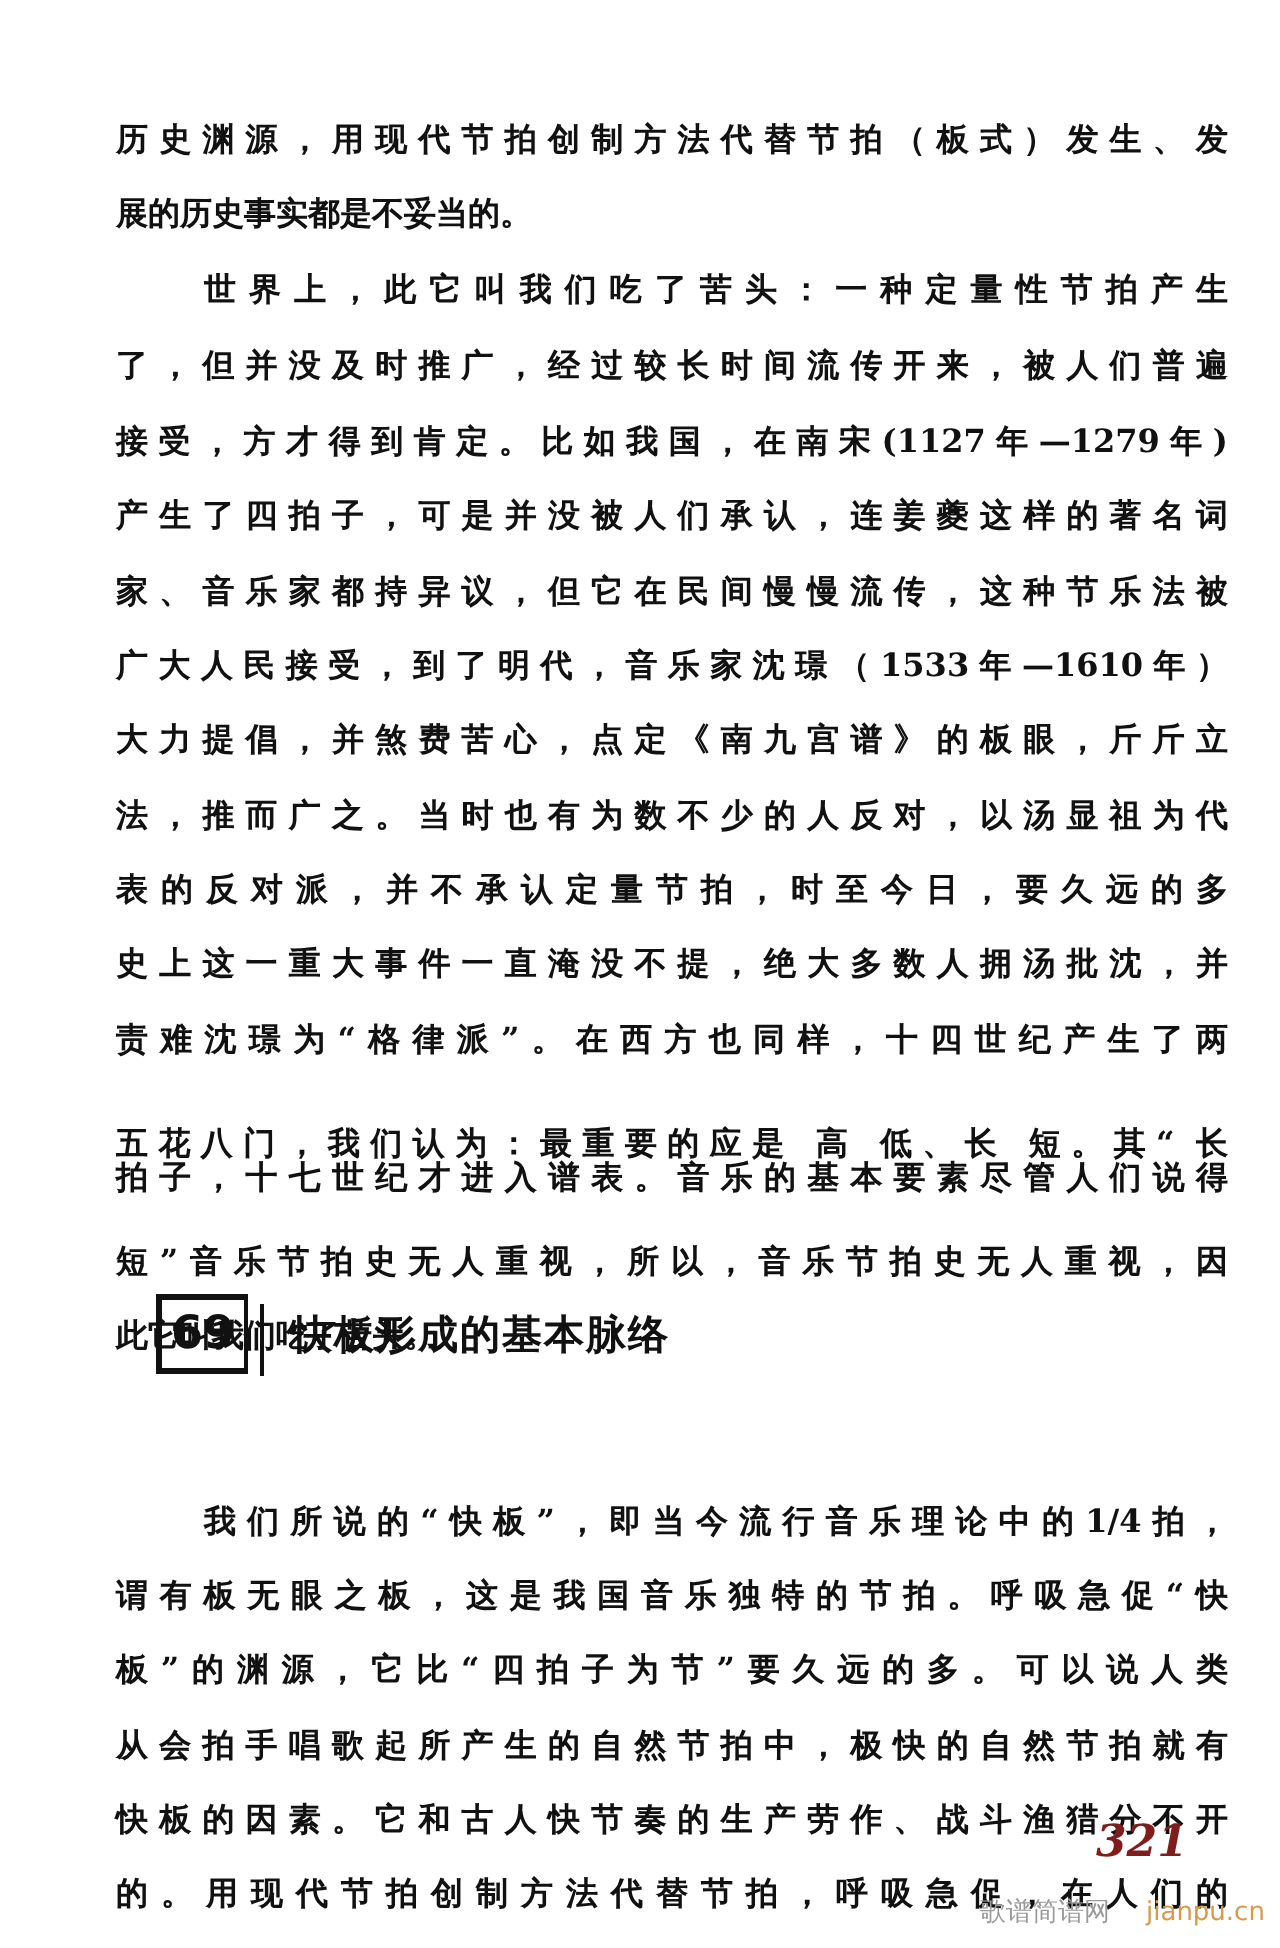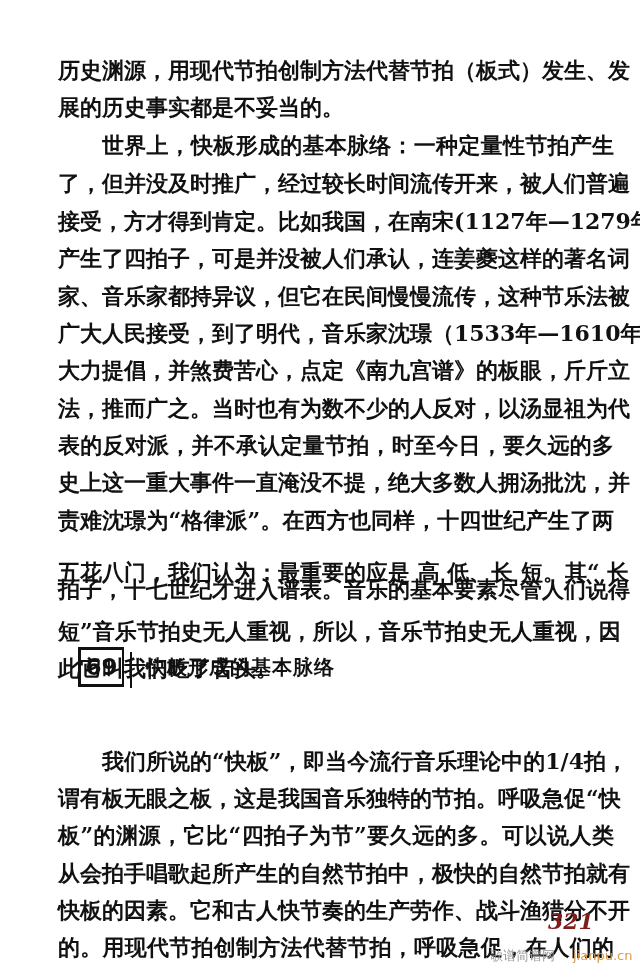--- a/index.html
+++ b/index.html
@@ -19,21 +19,21 @@
       position: absolute;
       left: 58px;
       top: 0;
       width: 556px;
     }
     .line {
       position: absolute;
       left: 0;
       width: 556px;
       height: 30px;
-      font-size: 22px;
+      font-size: 16px;
       line-height: 30px;
       white-space: nowrap;
       text-align: justify;
       text-align-last: justify;
       letter-spacing: 0px;
       font-weight: bold;
     }
     .line.indent {
       left: 44px;
       width: 512px;
@@ -103,21 +103,21 @@
     }
   </style>
 </head>
 <body>
 
 <div class="page">
 
   <div class="line" style="top:55px;">历史渊源，用现代节拍创制方法代替节拍（板式）发生、发</div>
   <div class="line last" style="top:92px;">展的历史事实都是不妥当的。</div>
 
-  <div class="line indent" style="top:130px;">世界上，快板形成的基本脉络：一种定量性节拍产生</div>
+  <div class="line indent" style="top:130px;">世界上，此它叫我们吃了苦头：一种定量性节拍产生</div>
   <div class="line" style="top:168px;">了，但并没及时推广，经过较长时间流传开来，被人们普遍</div>
   <div class="line" style="top:206px;">接受，方才得到肯定。比如我国，在南宋(1127年—1279年)</div>
   <div class="line" style="top:243px;">产生了四拍子，可是并没被人们承认，连姜夔这样的著名词</div>
   <div class="line" style="top:281px;">家、音乐家都持异议，但它在民间慢慢流传，这种节乐法被</div>
   <div class="line" style="top:318px;">广大人民接受，到了明代，音乐家沈璟（1533年—1610年）</div>
   <div class="line" style="top:355px;">大力提倡，并煞费苦心，点定《南九宫谱》的板眼，斤斤立</div>
   <div class="line" style="top:393px;">法，推而广之。当时也有为数不少的人反对，以汤显祖为代</div>
   <div class="line" style="top:430px;">表的反对派，并不承认定量节拍，时至今日，要久远的多</div>
   <div class="line" style="top:467px;">史上这一重大事件一直淹没不提，绝大多数人拥汤批沈，并</div>
   <div class="line" style="top:505px;">责难沈璟为“格律派”。在西方也同样，十四世纪产生了两</div>

